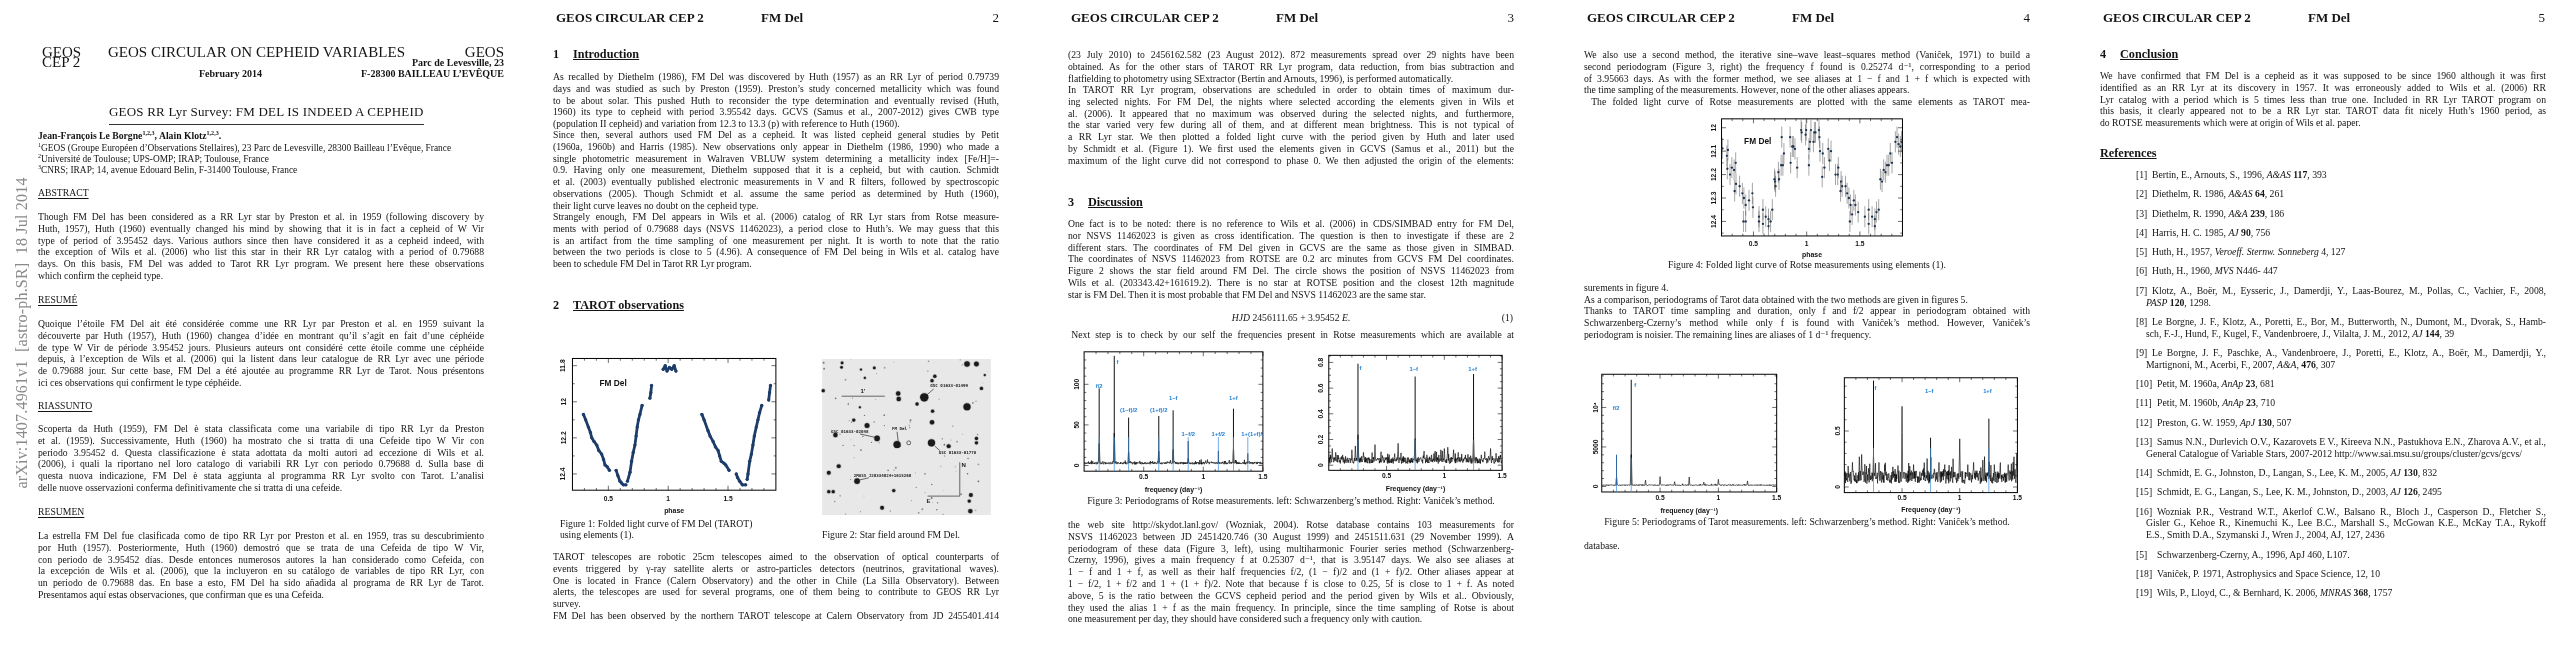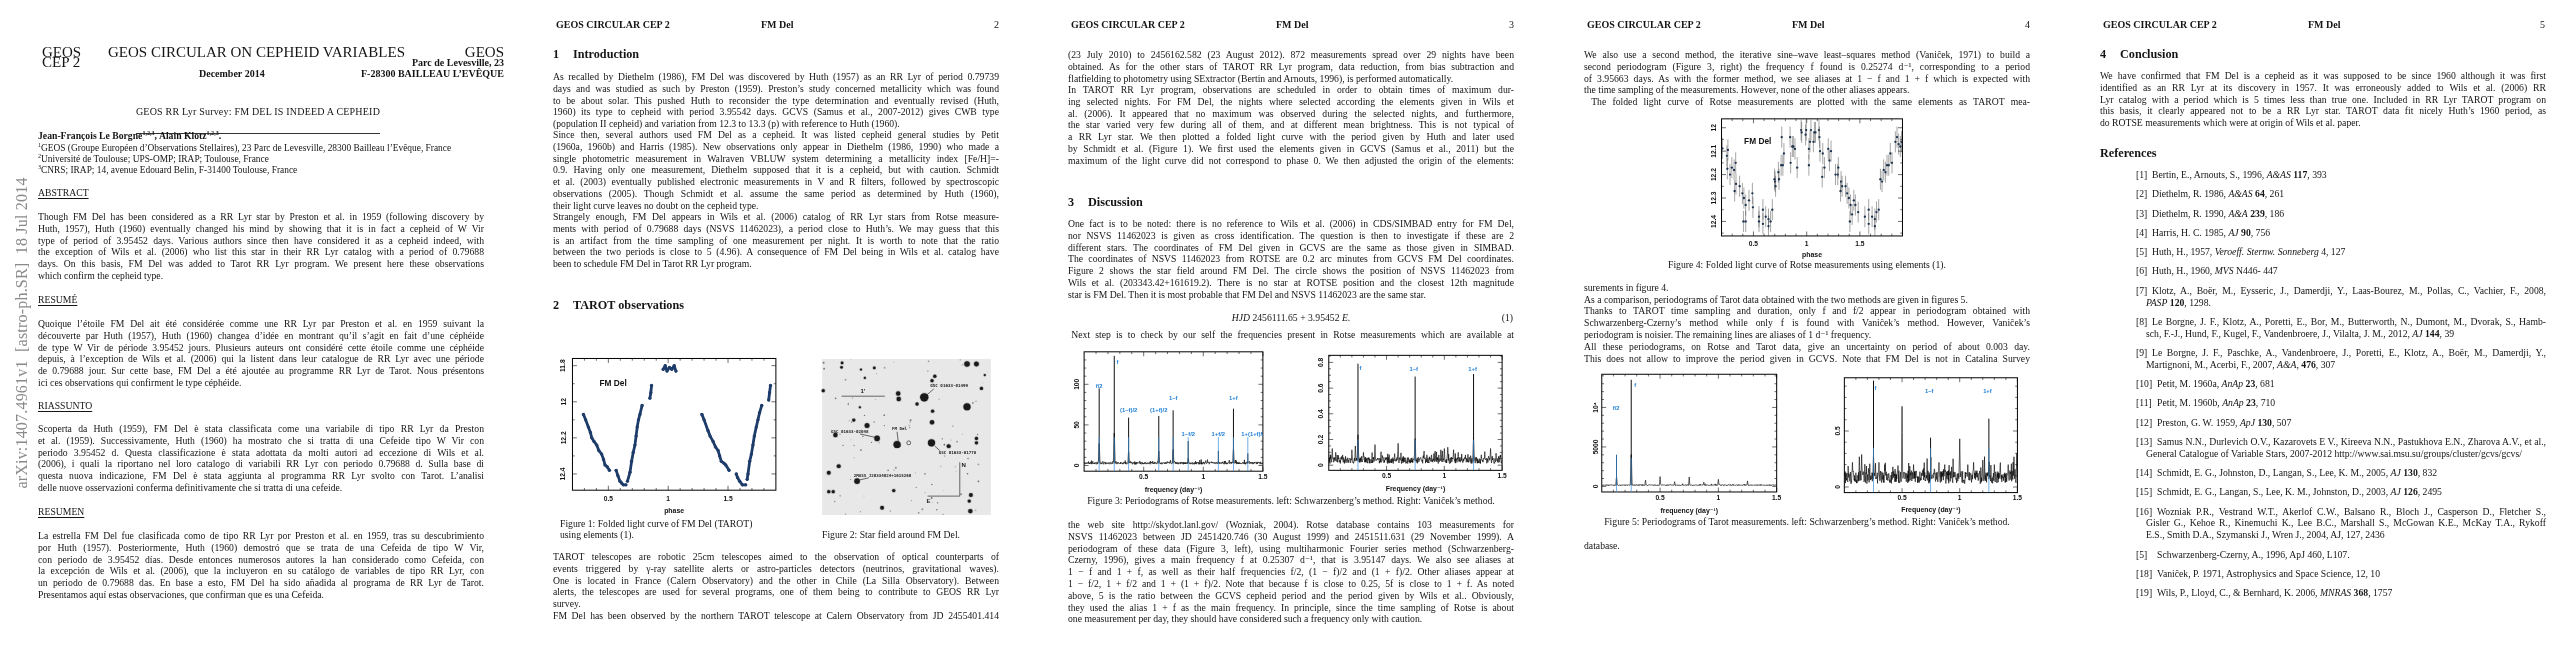--- a/index.html
+++ b/index.html
@@ -14,30 +14,30 @@
 .ind6 .line{padding-left:3.3px;}
 .ind13 .line{padding-left:7.2px;}
 .cap .line{height:11px;line-height:11px;}
 .s-i{font-style:italic;}
 .s-b{font-weight:bold;}
 .s-sup{font-size:6.1px;vertical-align:3.9px;line-height:0;}
 .stamp{position:absolute;left:22px;top:333px;transform:translate(-50%,-50%) rotate(-90deg);font-size:16px;color:#8a8a8a;white-space:pre;letter-spacing:0.2px;font-family:"Liberation Serif","DejaVu Serif",serif;}
 .h19{font-size:15px;line-height:13.3px;}
 .hb{font-size:10px;font-weight:bold;line-height:13.3px;}
 .title{position:absolute;left:109px;top:106px;width:298px;text-align:center;}
-.title span{font-size:10px;letter-spacing:0.2px;line-height:12.2px;display:inline-block;border-bottom:1.7px double #333;padding-bottom:15px;white-space:nowrap;}
+.title span{font-size:13px;letter-spacing:0.2px;line-height:12.2px;display:inline-block;border-bottom:1.7px double #333;padding-bottom:6px;white-space:nowrap;}
 .authors .line{font-weight:bold;height:12.2px;line-height:12.2px;}
 .affil .line{font-size:9.4px;height:11px;line-height:11px;}
 .ul{font-size:9.7px;line-height:12.2px;text-decoration:underline;text-underline-offset:1.7px;}
-.runhead{position:absolute;top:19px;left:41px;width:443px;height:12.2px;font-size:10px;line-height:12.2px;}
+.runhead{position:absolute;top:12px;left:41px;width:443px;height:12.2px;font-size:13px;line-height:12.2px;}
 .p5 .runhead{left:42px;width:442px;}
 .runhead .j{position:absolute;left:0;font-weight:bold;white-space:nowrap;}
 .runhead .o{position:absolute;left:205px;font-weight:bold;white-space:nowrap;}
 .runhead .n{position:absolute;right:0;}
-.hsec{font-size:12.2px;font-weight:bold;line-height:14.5px;white-space:nowrap;}
+.hsec{font-size:12.2px;font-weight:bold;line-height:14.5px;white-space:nowrap;text-decoration:underline;}
 .hsec .num{display:inline-block;width:20px;}
 .ref{margin-bottom:7.5px;padding-left:36px;}
 .ref .cont{padding-left:10px;}
 .ref-label{display:inline-block;width:16px;}
 .ref-label.wide{width:21px;}
 .plot{position:absolute;overflow:visible;}
 .tick{font:bold 12px "Liberation Sans","DejaVu Sans",sans-serif;fill:#111;}
 .axis-title{font:bold 12.5px "Liberation Sans","DejaVu Sans",sans-serif;fill:#111;}
 .peak-lbl{font:bold 10.5px "Liberation Sans","DejaVu Sans",sans-serif;}
 .anno{font:bold 15px "Liberation Sans","DejaVu Sans",sans-serif;fill:#111;}
@@ -46,21 +46,21 @@
 .eq{font-size:9.7px;line-height:12.2px;}
 </style>
 </head>
 <body>
 
 <div class="page p1" style="left:0">
   <div class="stamp">arXiv:1407.4961v1  [astro-ph.SR]  18 Jul 2014</div>
   <div class="abs h19" style="left:42px;top:46px">GEOS</div>
   <div class="abs h19" style="left:42px;top:56px">CEP 2</div>
   <div class="abs h19" style="left:108px;top:46px">GEOS CIRCULAR ON CEPHEID VARIABLES</div>
-  <div class="abs hb" style="left:199px;top:67px">December 2014</div>
+  <div class="abs hb" style="left:199px;top:67px">February 2014</div>
   <div class="abs h19" style="right:11px;top:46px">GEOS</div>
   <div class="abs hb" style="right:11px;top:56px">Parc de Levesville, 23</div>
   <div class="abs hb" style="right:11px;top:67px">F-28300 BAILLEAU L’EVÊQUE</div>
   <div class="title"><span>GEOS RR Lyr Survey: FM DEL IS INDEED A CEPHEID</span></div>
   <div class="col authors" style="top:130px">
       <div class="line"><span class="s-n">Jean-François Le Borgne</span><span class="s-sup">1,2,3</span><span class="s-n">, Alain Klotz</span><span class="s-sup">1,2,3</span><span class="s-n">.</span></div>
     </div>
   <div class="col affil" style="top:143px">
       <div class="line"><span class="s-sup">1</span><span class="s-n">GEOS (Groupe Européen d’Observations Stellaires), 23 Parc de Levesville, 28300 Bailleau l’Evêque, France</span></div>
       <div class="line"><span class="s-sup">2</span><span class="s-n">Université de Toulouse; UPS-OMP; IRAP; Toulouse, France</span></div>
@@ -1234,24 +1234,20 @@
       <div class="line">surements in figure 4.</div>
     </div>
   <div class="col" style="top:294px">
       <div class="line">As a comparison, periodograms of Tarot data obtained with the two methods are given in figures 5.</div>
     </div>
   <div class="col" style="top:305px">
       <div class="line just">Thanks to TAROT time sampling and duration, only f and f/2 appear in periodogram obtained with</div>
       <div class="line just">Schwarzenberg-Czerny’s method while only f is found with Vaniĉek’s method. However, Vaniĉek’s</div>
       <div class="line">periodogram is noisier. The remaining lines are aliases of 1 d⁻¹ frequency.</div>
     </div>
-  <div class="col" style="top:341px">
-      <div class="line just">All these periodograms, on Rotse and Tarot data, give an uncertainty on period of about 0.003 day.</div>
-      <div class="line just">This does not allow to improve the period given in GCVS. Note that FM Del is not in Catalina Survey</div>
-    </div>
   <svg class="plot" id="fig5-left-plot" style="left:33px;top:367px" width="211" height="150" viewBox="0 0 380 270">
       <g>
         <line x1="62" y1="225" x2="62" y2="221" stroke="#111" stroke-width="1.1"></line>
         <line x1="62" y1="13" x2="62" y2="17" stroke="#111" stroke-width="1.1"></line>
         <line x1="83" y1="225" x2="83" y2="221" stroke="#111" stroke-width="1.1"></line>
         <line x1="83" y1="13" x2="83" y2="17" stroke="#111" stroke-width="1.1"></line>
         <line x1="104.00000000000001" y1="225" x2="104.00000000000001" y2="221" stroke="#111" stroke-width="1.1"></line>
         <line x1="104.00000000000001" y1="13" x2="104.00000000000001" y2="17" stroke="#111" stroke-width="1.1"></line>
         <line x1="125" y1="225" x2="125" y2="221" stroke="#111" stroke-width="1.1"></line>
         <line x1="125" y1="13" x2="125" y2="17" stroke="#111" stroke-width="1.1"></line>

